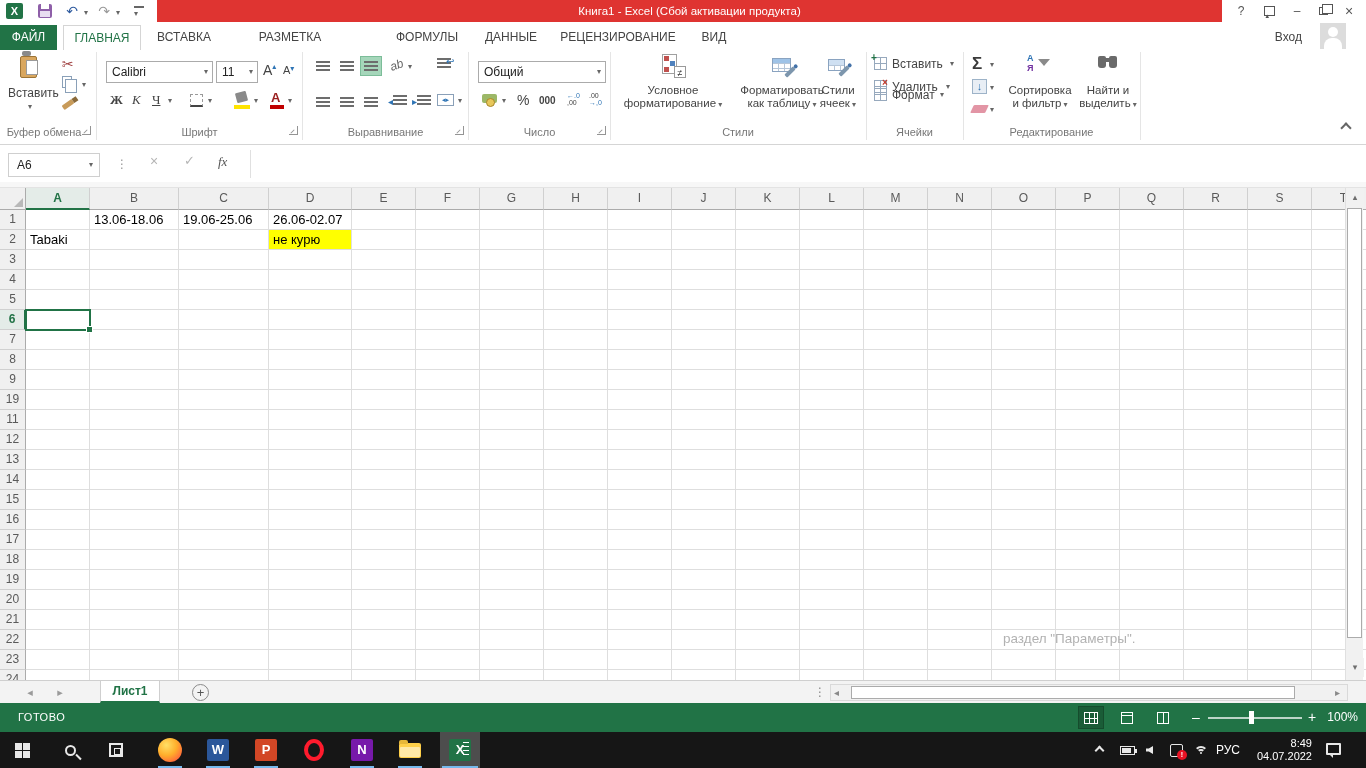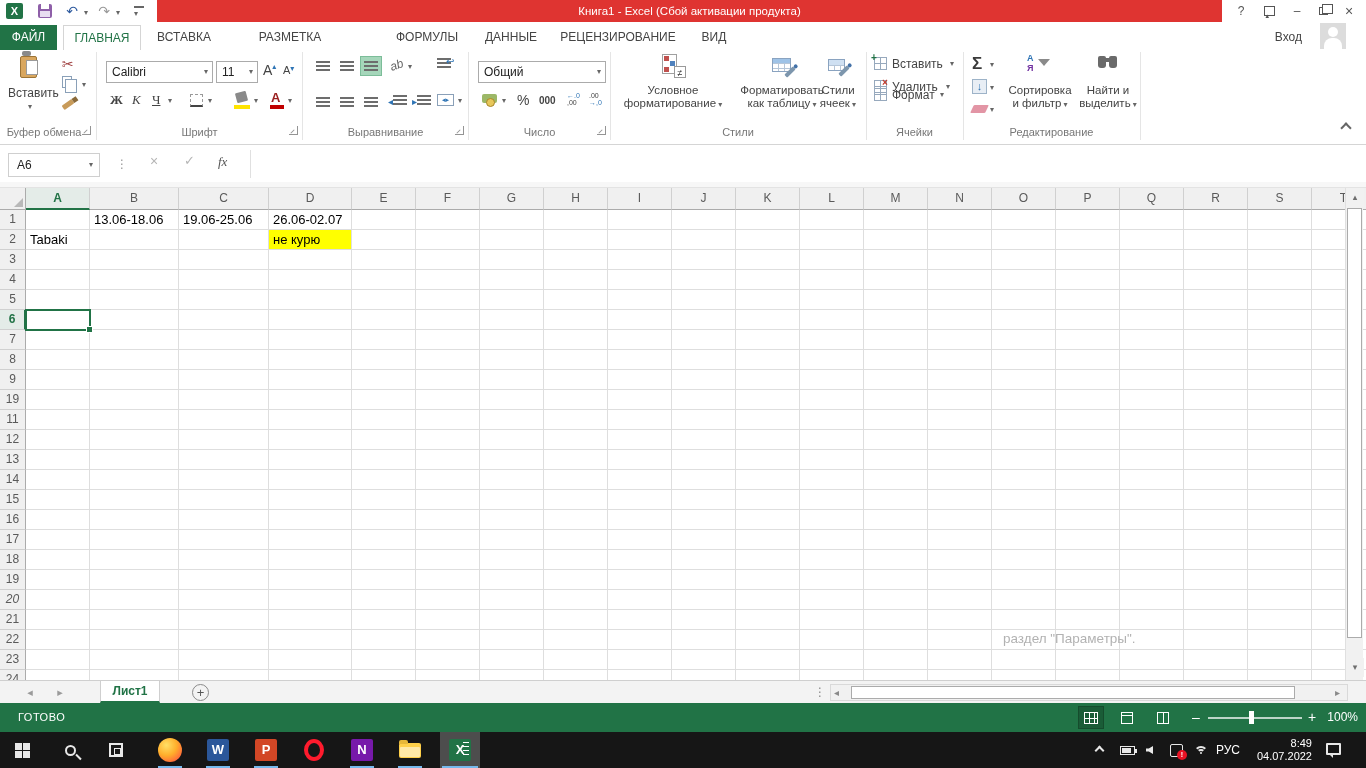--- a/index.html
+++ b/index.html
@@ -790,21 +790,21 @@
     <div class="cell" style="left: 736px; top: 382px; width: 64px; height: 20px;"></div>
     <div class="cell" style="left: 800px; top: 382px; width: 64px; height: 20px;"></div>
     <div class="cell" style="left: 864px; top: 382px; width: 64px; height: 20px;"></div>
     <div class="cell" style="left: 928px; top: 382px; width: 64px; height: 20px;"></div>
     <div class="cell" style="left: 992px; top: 382px; width: 64px; height: 20px;"></div>
     <div class="cell" style="left: 1056px; top: 382px; width: 64px; height: 20px;"></div>
     <div class="cell" style="left: 1120px; top: 382px; width: 64px; height: 20px;"></div>
     <div class="cell" style="left: 1184px; top: 382px; width: 64px; height: 20px;"></div>
     <div class="cell" style="left: 1248px; top: 382px; width: 64px; height: 20px;"></div>
     <div class="cell" style="left: 1312px; top: 382px; width: 64px; height: 20px;"></div>
-    <div class="rowhead" style="top: 402px; height: 20px; font-style: italic;">20</div>
+    <div class="rowhead" style="top: 402px; height: 20px;">20</div>
     <div class="cell" style="left: 26px; top: 402px; width: 64px; height: 20px;"></div>
     <div class="cell" style="left: 90px; top: 402px; width: 89px; height: 20px;"></div>
     <div class="cell" style="left: 179px; top: 402px; width: 90px; height: 20px;"></div>
     <div class="cell" style="left: 269px; top: 402px; width: 83px; height: 20px;"></div>
     <div class="cell" style="left: 352px; top: 402px; width: 64px; height: 20px;"></div>
     <div class="cell" style="left: 416px; top: 402px; width: 64px; height: 20px;"></div>
     <div class="cell" style="left: 480px; top: 402px; width: 64px; height: 20px;"></div>
     <div class="cell" style="left: 544px; top: 402px; width: 64px; height: 20px;"></div>
     <div class="cell" style="left: 608px; top: 402px; width: 64px; height: 20px;"></div>
     <div class="cell" style="left: 672px; top: 402px; width: 64px; height: 20px;"></div>

